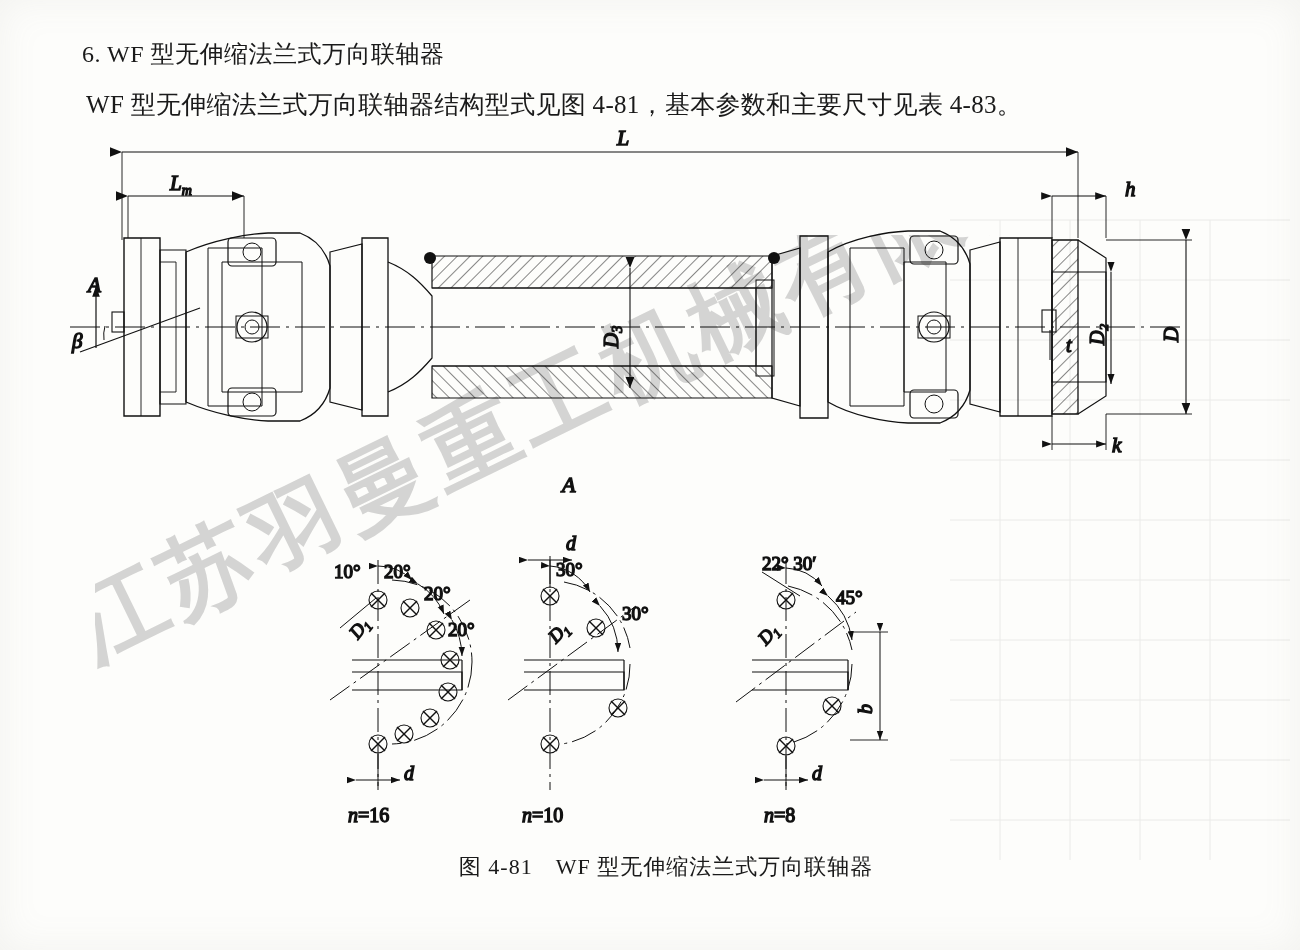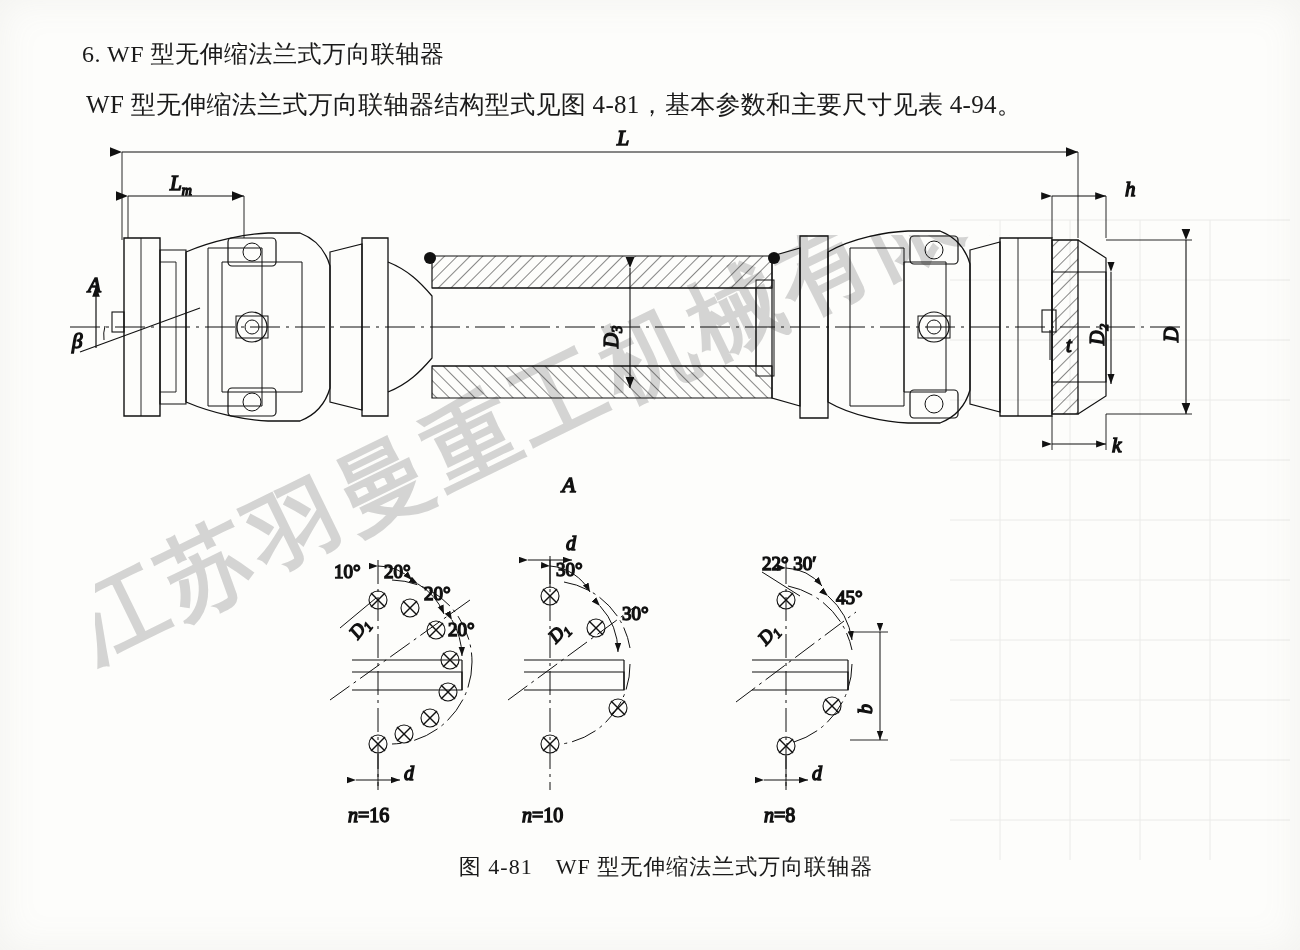--- a/index.html
+++ b/index.html
@@ -107,21 +107,21 @@
     font-style: normal;
     fill: #111;
   }
 </style>
 </head>
 <body>
 
 <div class="page">
 
   <div class="txt" id="heading-item">6. WF 型无伸缩法兰式万向联轴器</div>
-  <div class="txt" id="intro-paragraph">WF 型无伸缩法兰式万向联轴器结构型式见图 4-81，基本参数和主要尺寸见表 4-94。</div>
+  <div class="txt" id="intro-paragraph">WF 型无伸缩法兰式万向联轴器结构型式见图 4-81，基本参数和主要尺寸见表 4-83。</div>
   <div class="txt" id="figure-caption">图 4-81　WF 型无伸缩法兰式万向联轴器</div>
 
   <div class="watermark">
     <span>江苏羽曼重工机械有限公司</span>
   </div>
 
   <svg class="ghost" viewBox="0 0 360 660">
     <g stroke="#888" fill="none" stroke-width="1">
       <line x1="10" y1="10" x2="350" y2="10"></line>
       <line x1="10" y1="70" x2="350" y2="70"></line>

